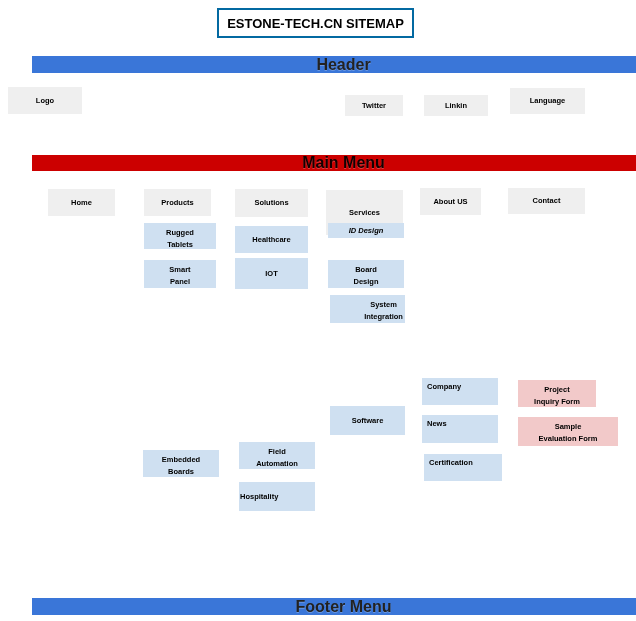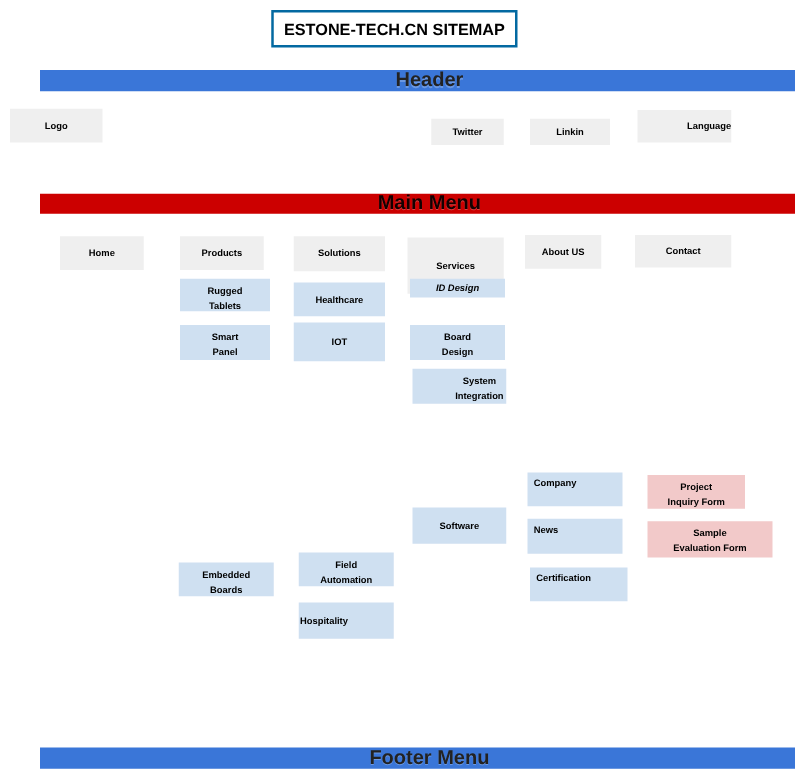--- a/index.html
+++ b/index.html
@@ -55,21 +55,21 @@
   <div id="nodes">
       <div class="node gray al-c" style="left: 8px; top: 87px; width: 74px; height: 27px;">
         <span class="txt">Logo</span>
       </div>
       <div class="node gray al-c" style="left: 345px; top: 95px; width: 58px; height: 21px;">
         <span class="txt">Twitter</span>
       </div>
       <div class="node gray al-c" style="left: 424px; top: 95px; width: 64px; height: 21px;">
         <span class="txt">Linkin</span>
       </div>
-      <div class="node gray al-c" style="left: 510px; top: 88px; width: 75px; height: 26px; justify-content: flex-end;">
+      <div class="node gray al-c" style="left: 510px; top: 88px; width: 75px; height: 26px;">
         <span class="txt">Language</span>
       </div>
       <div class="node gray al-c" style="left: 48px; top: 189px; width: 67px; height: 27px;">
         <span class="txt">Home</span>
       </div>
       <div class="node gray al-c" style="left: 144px; top: 189px; width: 67px; height: 27px;">
         <span class="txt">Products</span>
       </div>
       <div class="node gray al-c" style="left: 235px; top: 189px; width: 73px; height: 28px;">
         <span class="txt">Solutions</span>

